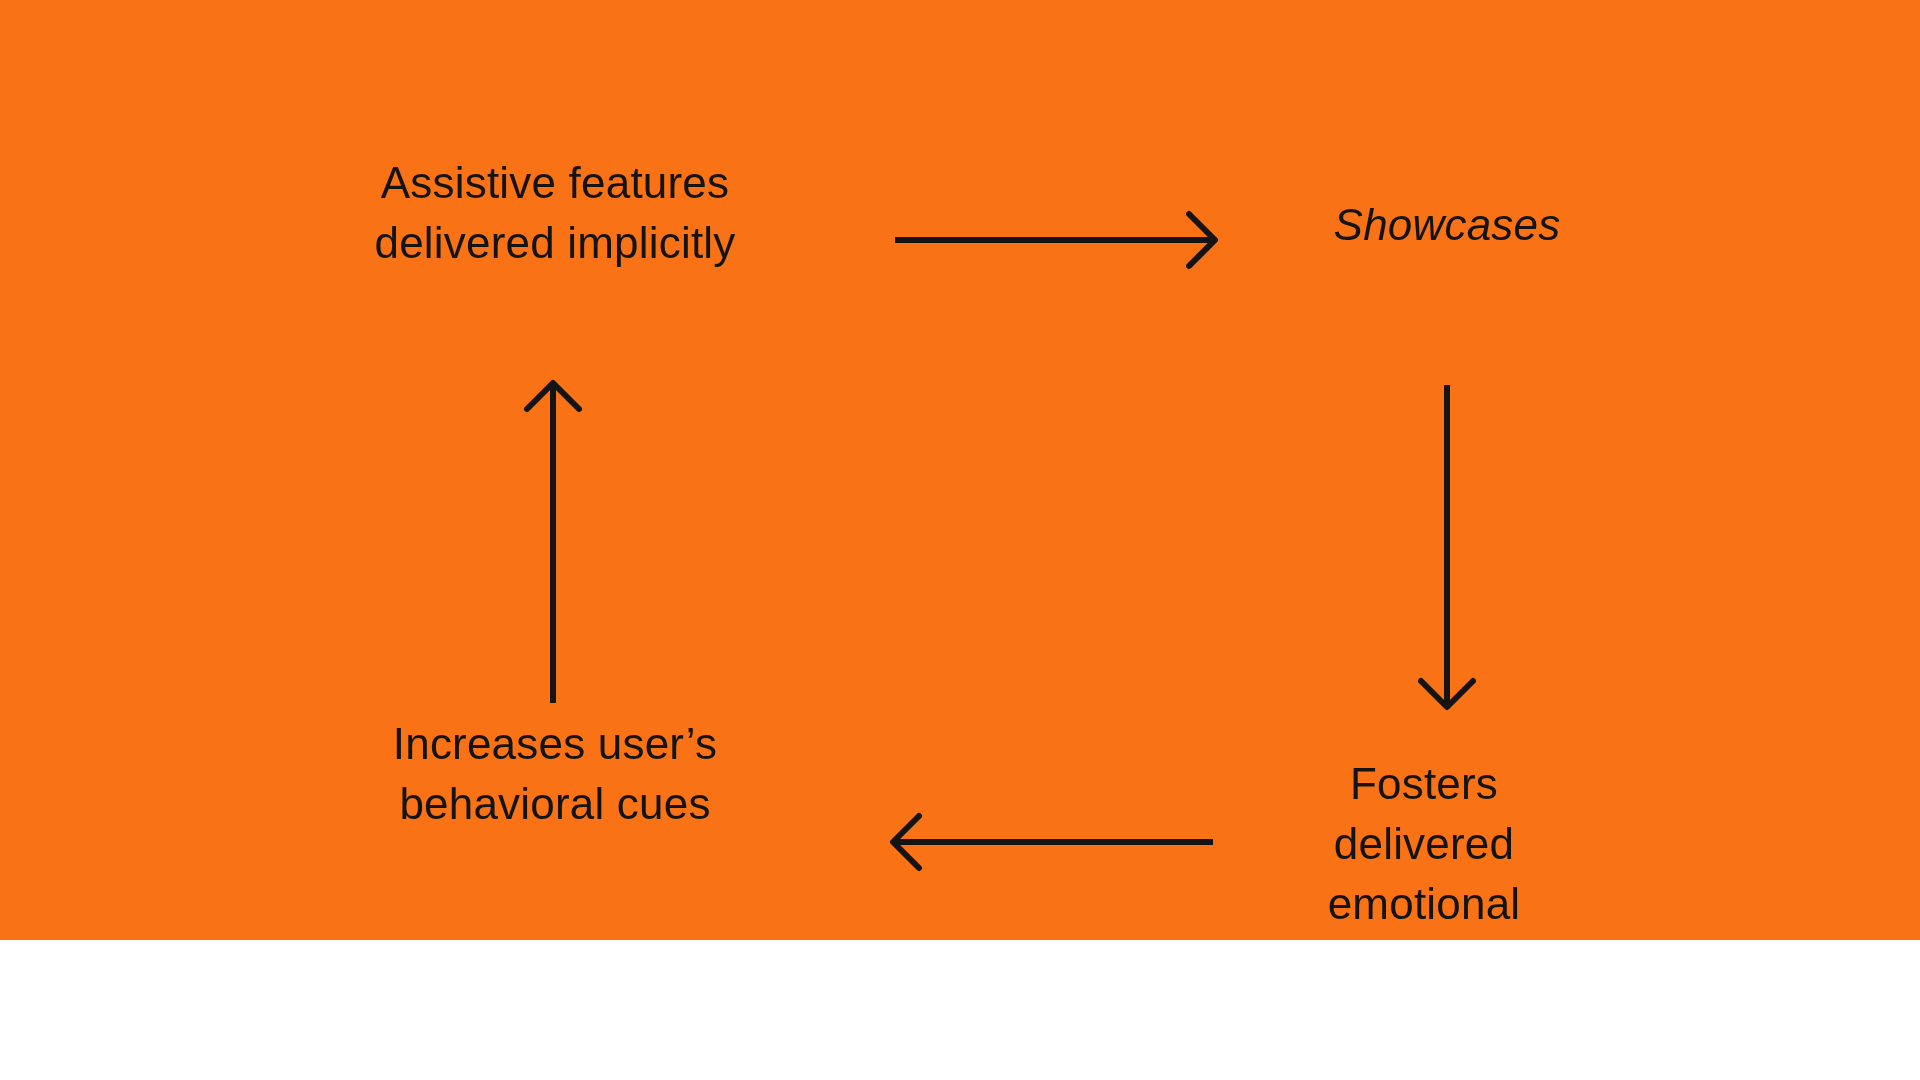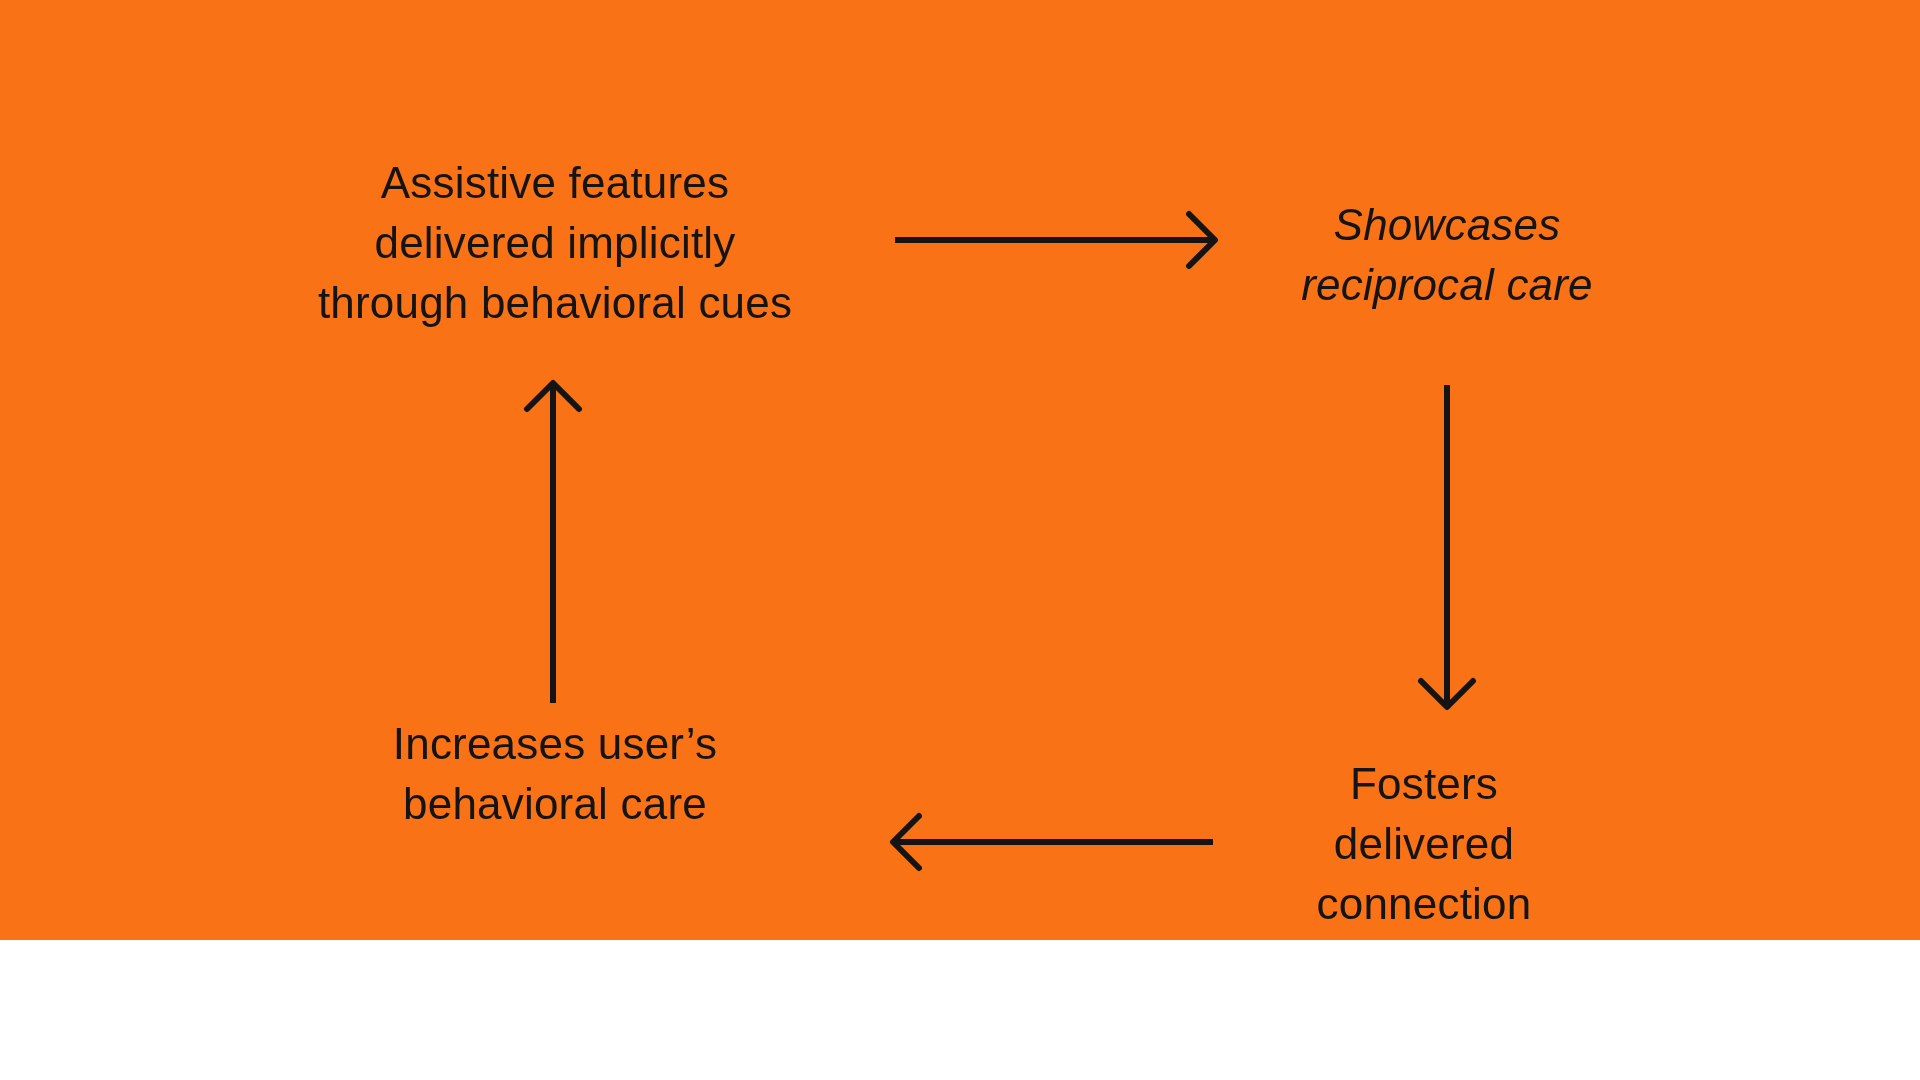--- a/index.html
+++ b/index.html
@@ -49,37 +49,35 @@
   }
 </style>
 </head>
 <body>
 
 <div class="canvas">
 
   <div class="node" style="left:255px; top:153px; width:600px;">
     <div class="line">Assistive features</div>
     <div class="line">delivered implicitly</div>
-    <div class="line">through behavioral cues</div>
   </div>
 
   <div class="node" style="left:1197px; top:195px; width:500px;font-style:italic;">
     <div class="line">Showcases</div>
-    <div class="line">reciprocal care</div>
   </div>
 
   <div class="node" style="left:1174px; top:754px; width:500px;">
     <div class="line">Fosters</div>
     <div class="line">delivered</div>
-    <div class="line">connection</div>
+    <div class="line">emotional</div>
   </div>
 
   <div class="node" style="left:255px; top:714px; width:600px;">
     <div class="line">Increases user’s</div>
-    <div class="line">behavioral care</div>
+    <div class="line">behavioral cues</div>
   </div>
 
   <svg class="arrows" viewBox="0 0 1920 1080" aria-hidden="true">
 
     <g>
       <line class="arrow-shaft" x1="895" y1="240" x2="1215" y2="240"></line>
       <path class="arrow-head" d="M 1189 214 L 1215 240 L 1189 266"></path>
     </g>
 
     <g>

